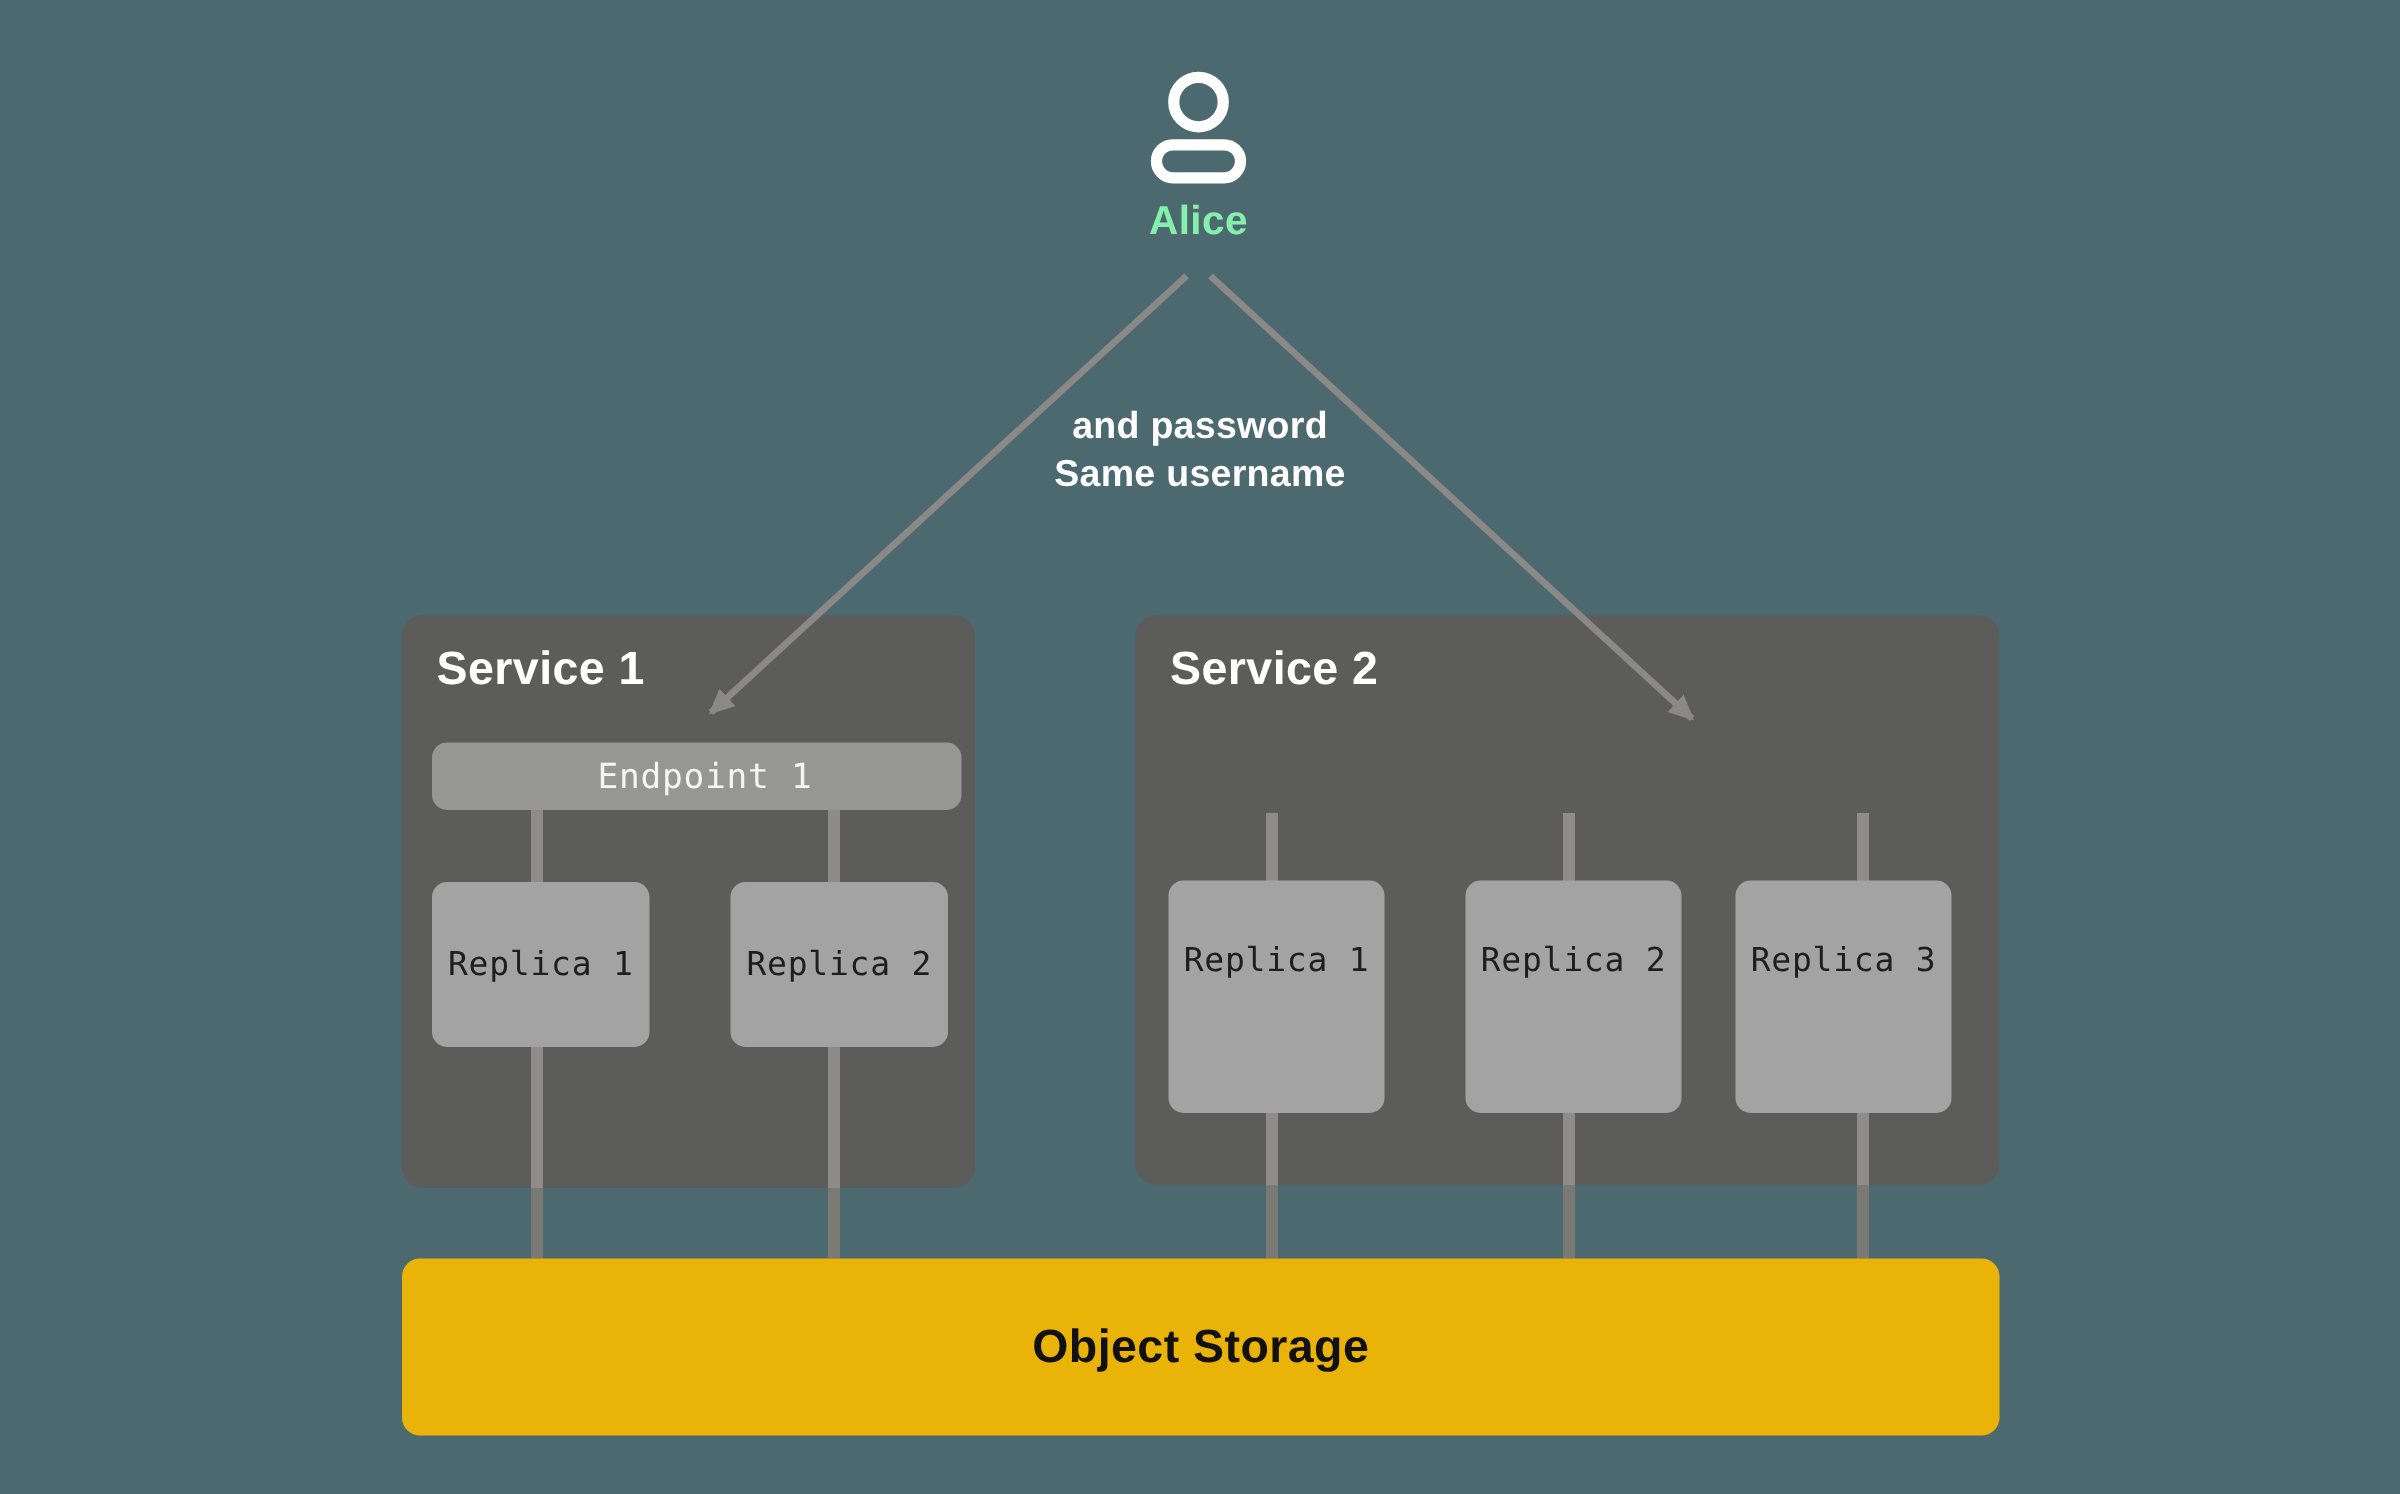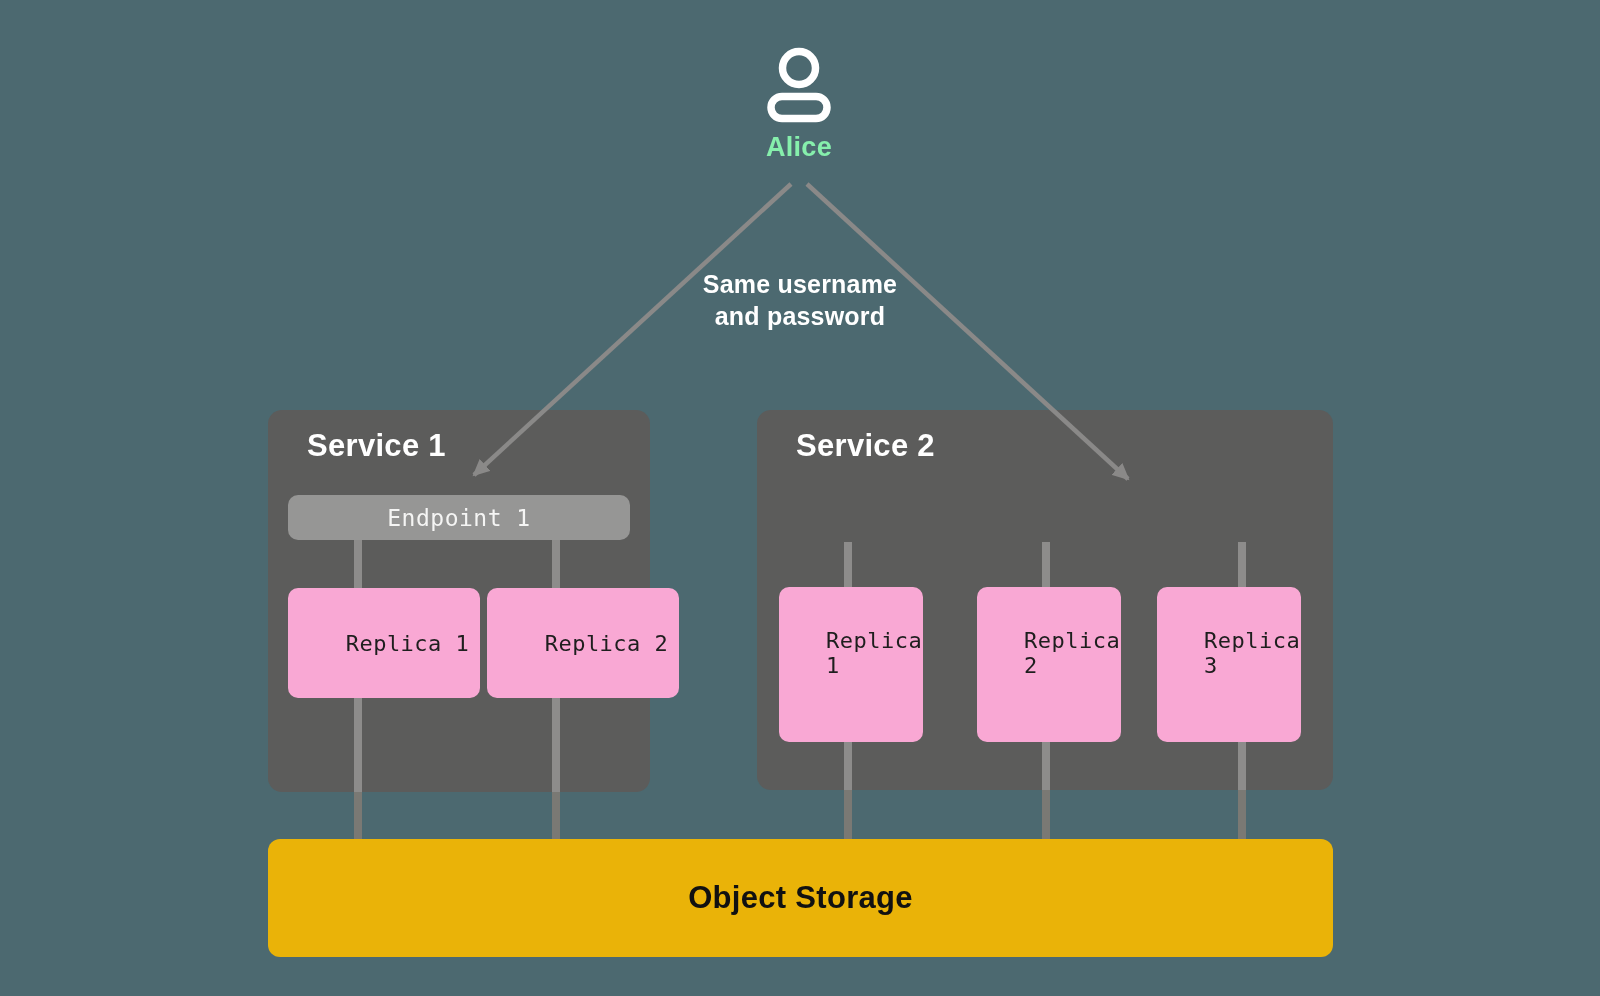--- a/index.html
+++ b/index.html
@@ -46,51 +46,50 @@
   .service-box.s1 { left: 268px; top: 410px; width: 382px; height: 382px; }
   .service-box.s2 { left: 757px; top: 410px; width: 576px; height: 380px; }
 
   .service-title {
     position: absolute;
     left: 23px; top: 18px;
     color: #ffffff;
     font-size: 31px;
     font-weight: bold;
     letter-spacing: 0.3px;
-    margin-left: 16px;
   }
 
   .endpoint-bar {
     position: absolute;
     background: #969695;
     border-radius: 10px;
     display: flex;
     align-items: center;
     justify-content: center;
     z-index: 2;
     color: #f5f5f4;
     font-family: "DejaVu Sans Mono", "Liberation Mono", monospace;
     font-size: 23px;
     letter-spacing: 0.5px;
+    padding-left: 11px;
   }
   .s1 .endpoint-bar { left: 20px; top: 85px; width: 342px; height: 45px; }
   .s2 .endpoint-bar { left: 16px; top: 84px; width: 544px; height: 48px; }
 
   .replica-box {
     position: absolute;
-    background: #f9a8d4;
+    background: #a3a3a3;
     border-radius: 10px;
     z-index: 2;
     display: flex;
     justify-content: center;
     color: #1E1E1E;
     font-family: "DejaVu Sans Mono", "Liberation Mono", monospace;
     font-size: 22px;
     letter-spacing: 0.5px;
-    padding-left: 47px;
   }
   .s1 .replica-box { top: 178px; width: 145px; height: 110px; align-items: center; }
   .s1 .replica-box.r0 { left: 20px; }
   .s1 .replica-box.r1 { left: 219px; }
 
   .s2 .replica-box { top: 177px; width: 144px; height: 155px; align-items: flex-start; padding-top: 41px; box-sizing: border-box; }
   .s2 .replica-box.r0 { left: 22px; }
   .s2 .replica-box.r1 { left: 220px; }
   .s2 .replica-box.r2 { left: 400px; }
 
@@ -171,17 +170,17 @@
     <g fill="none" stroke="#ffffff" stroke-width="7.5">
       <circle cx="799" cy="68" r="16.5"></circle>
       <rect x="771" y="96.5" width="56" height="22" rx="11"></rect>
     </g>
     <line x1="791" y1="184" x2="474" y2="475" stroke="#8A8988" stroke-width="4.5" marker-end="url(#arrowhead)"></line>
     <line x1="807" y1="184" x2="1128" y2="479" stroke="#8A8988" stroke-width="4.5" marker-end="url(#arrowhead)"></line>
   </svg>
 
   <div class="user-name abs text-layer">Alice</div>
   <div class="annotation abs text-layer">
+    <div>and password</div>
     <div>Same username</div>
-    <div>and password</div>
   </div>
 
 </div>
 
 </body></html>

